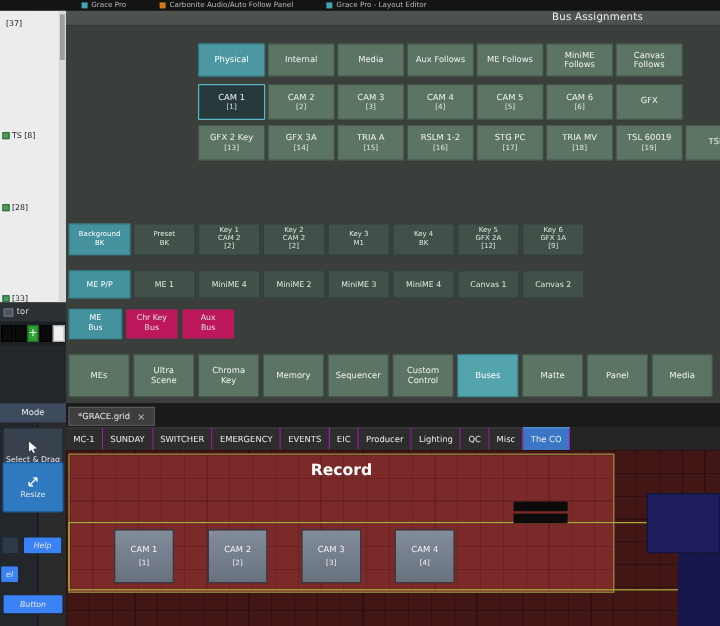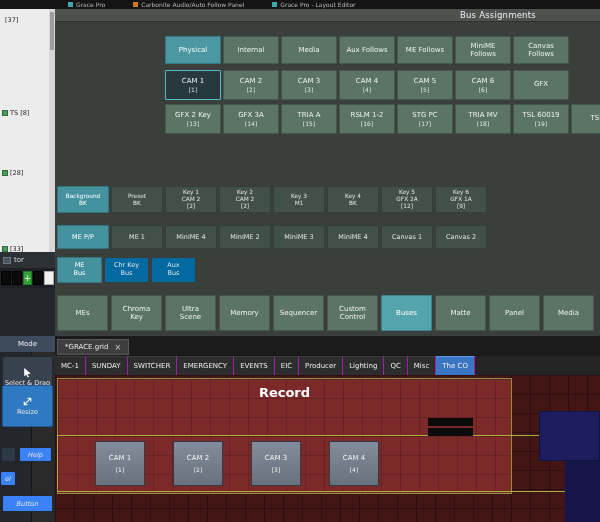--- a/index.html
+++ b/index.html
@@ -58,21 +58,21 @@
   .src { width:56px; height:30px; gap:2px; }
   .src .num { font-size:6px; opacity:.9; }
   .src.sel { background:#27393c; border:1px solid #58bac6; }
   .kbtn { width:52px; height:27px; background:#41514a; border:1px solid #333f39; color:#dfe6df;
     font-size:5.8px; display:flex; flex-direction:column; align-items:center; justify-content:center;
     line-height:1.2; text-align:center; border-radius:1px; }
   .kbtn.teal { background:#44929e; border-color:#33737d; color:#fff; }
   .mbtn { width:52px; height:24px; background:#41514a; border:1px solid #333f39; color:#dfe6df;
     font-size:6.5px; display:flex; align-items:center; justify-content:center; border-radius:1px; }
   .mbtn.teal { background:#44929e; border-color:#33737d; color:#fff; }
-  .bbtn { width:45px; height:26px; background:#0369a1; border:1px solid #333f39; color:#dfe6df;
+  .bbtn { width:45px; height:26px; background:#be185d; border:1px solid #333f39; color:#dfe6df;
     font-size:6.5px; display:flex; flex-direction:column; align-items:center; justify-content:center;
     line-height:1.2; border-radius:1px; }
   .bbtn.teal { background:#44929e; border-color:#33737d; color:#fff; }
   .tbtn { width:51px; height:36px; background:#5c7464; border:1px solid #45574b; color:#eef3ee;
     font-size:7px; display:flex; align-items:center; justify-content:center; text-align:center;
     line-height:1.15; border-radius:1px; padding:16px; }
   .tbtn.teal { background:#53a4ac; border-color:#3b838a; color:#fff; }
   
   .doc-strip { position:absolute; left:55px; top:336px; width:545px; height:20px; background:#1b1b1b; }
   .dtab { position:absolute; left:2px; top:3px; height:16px; display:inline-flex; align-items:center;
@@ -335,22 +335,22 @@
           <span>Bus</span>
         </button>
       <button class="bbtn">
           <span>Aux</span>
           <span>Bus</span>
         </button>
     </div>
 
     <div class="row" style="left:2px; top:286px; gap:3px;">
       <button class="tbtn">MEs</button>
+      <button class="tbtn">Ultra Scene</button>
       <button class="tbtn">Chroma Key</button>
-      <button class="tbtn">Ultra Scene</button>
       <button class="tbtn">Memory</button>
       <button class="tbtn">Sequencer</button>
       <button class="tbtn">Custom Control</button>
       <button class="tbtn teal">Buses</button>
       <button class="tbtn">Matte</button>
       <button class="tbtn">Panel</button>
       <button class="tbtn">Media</button>
     </div>
   </div>
 

